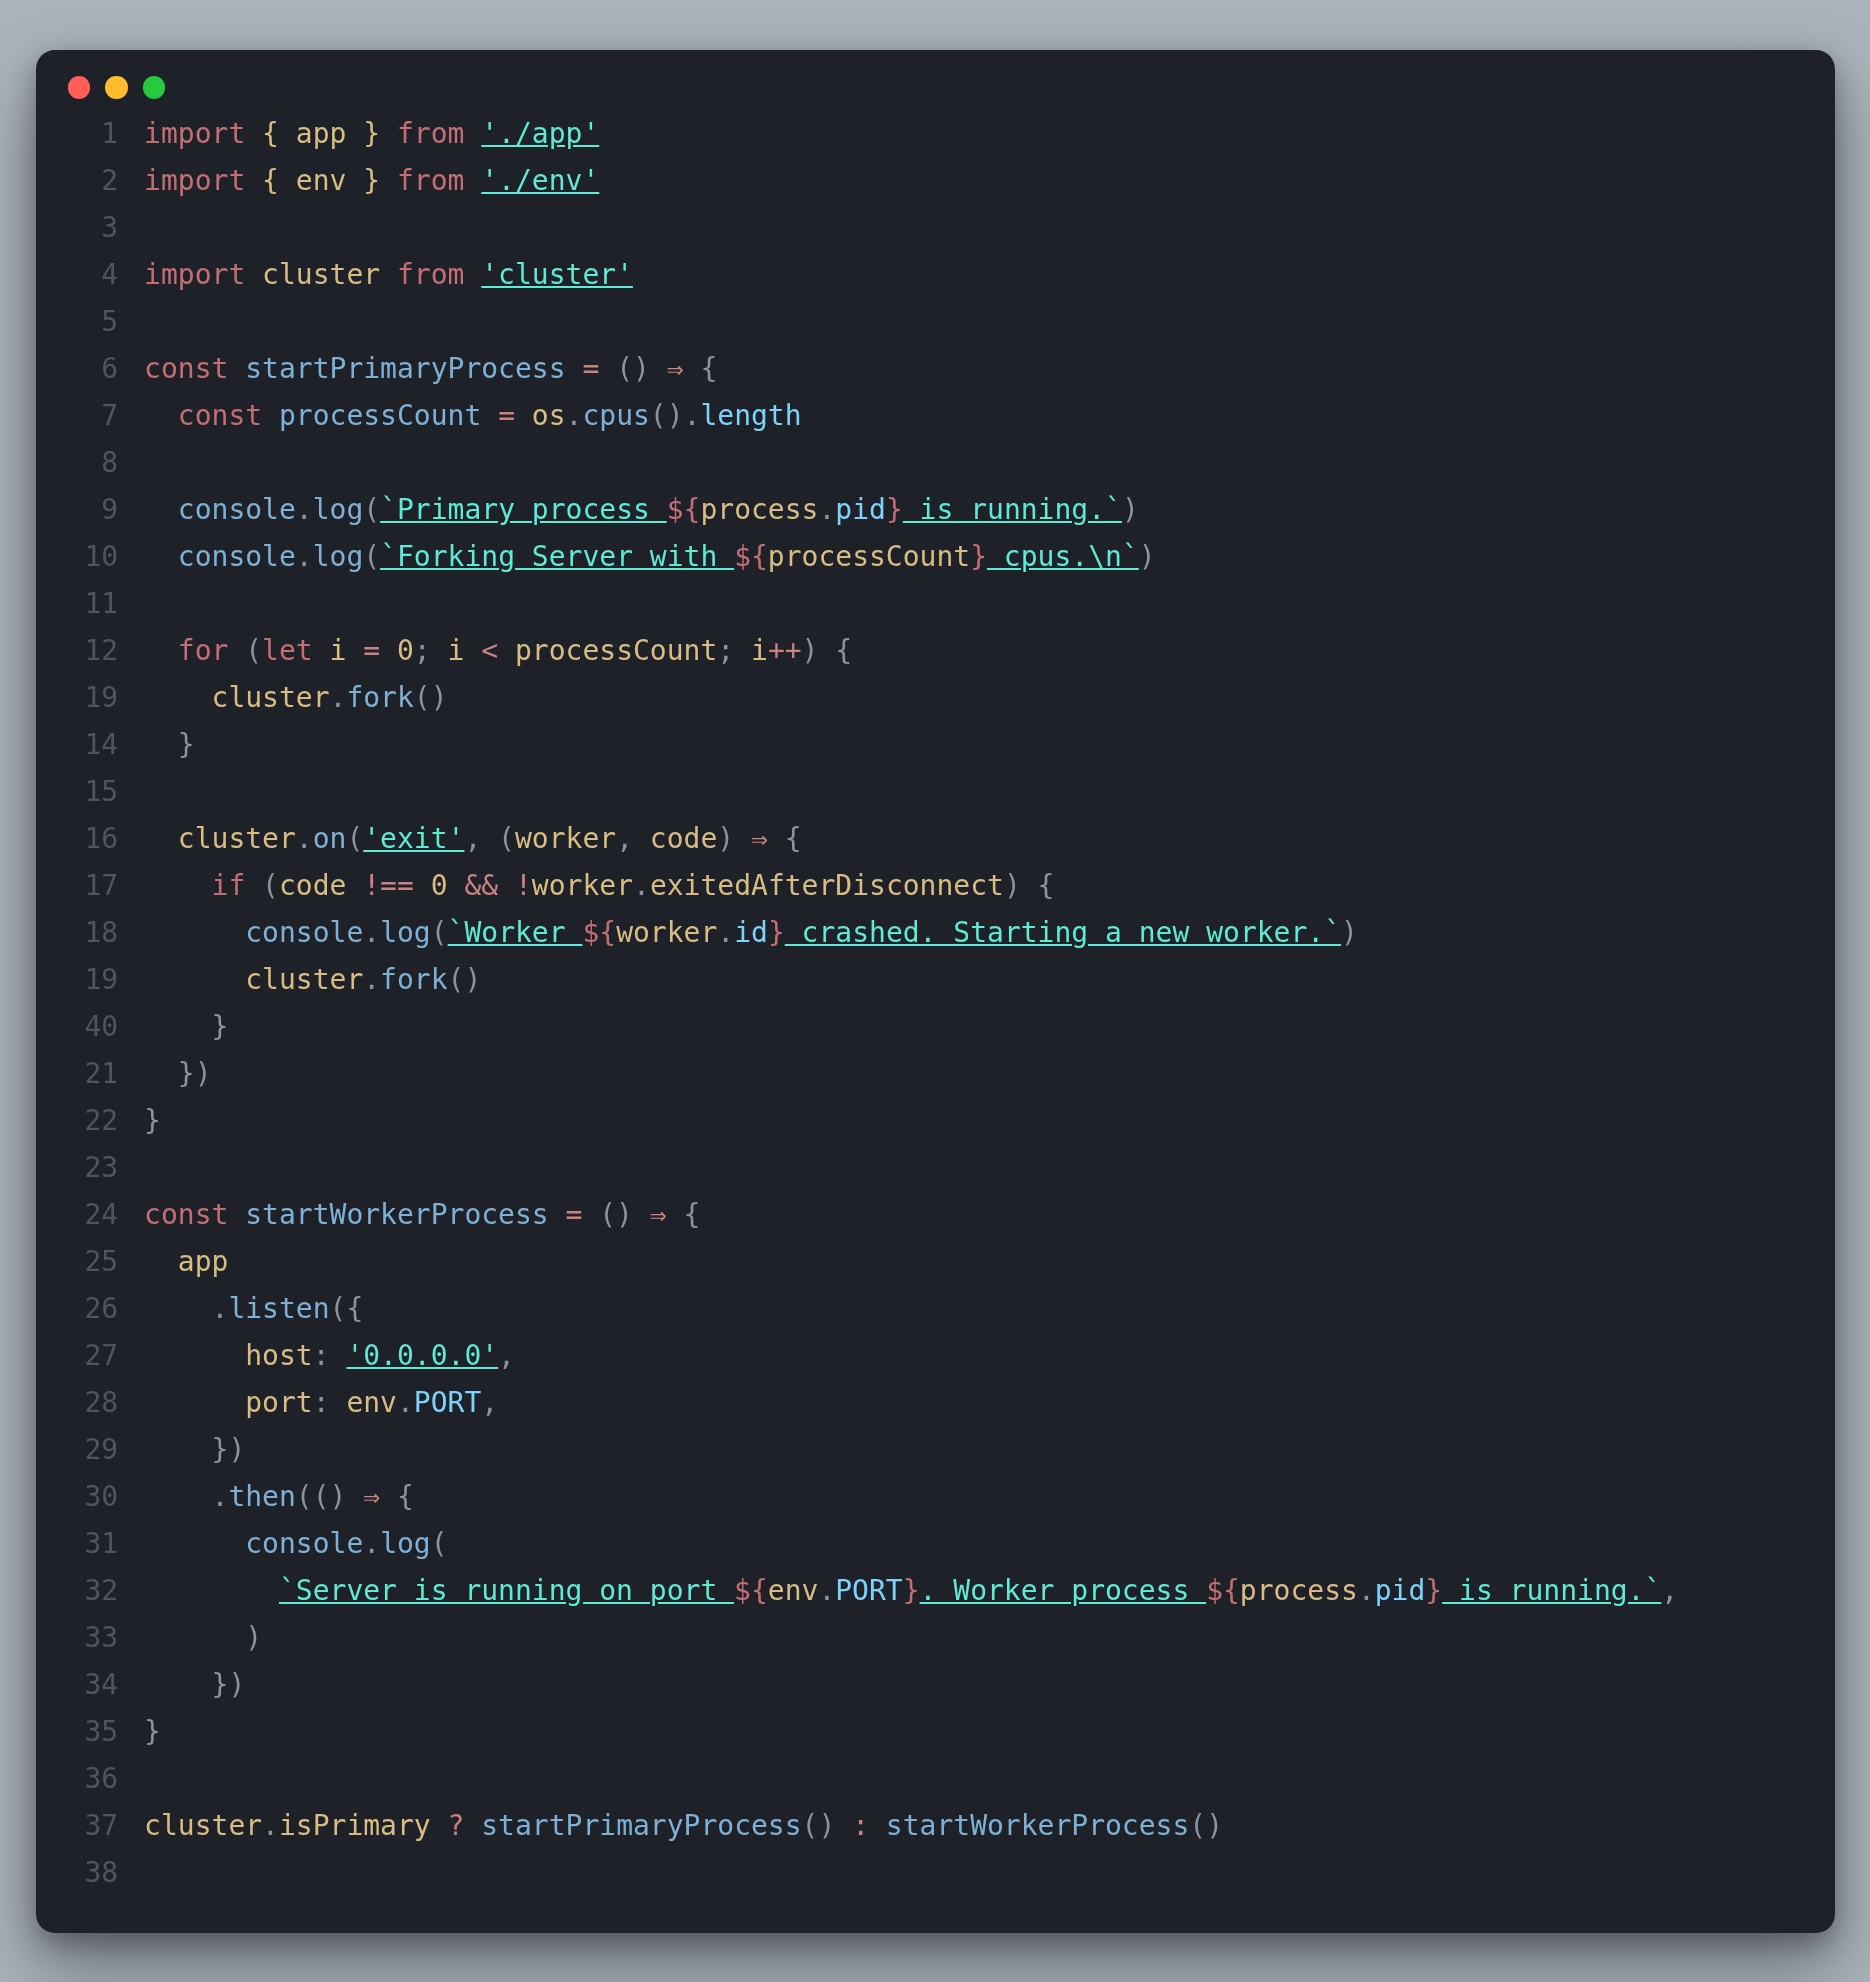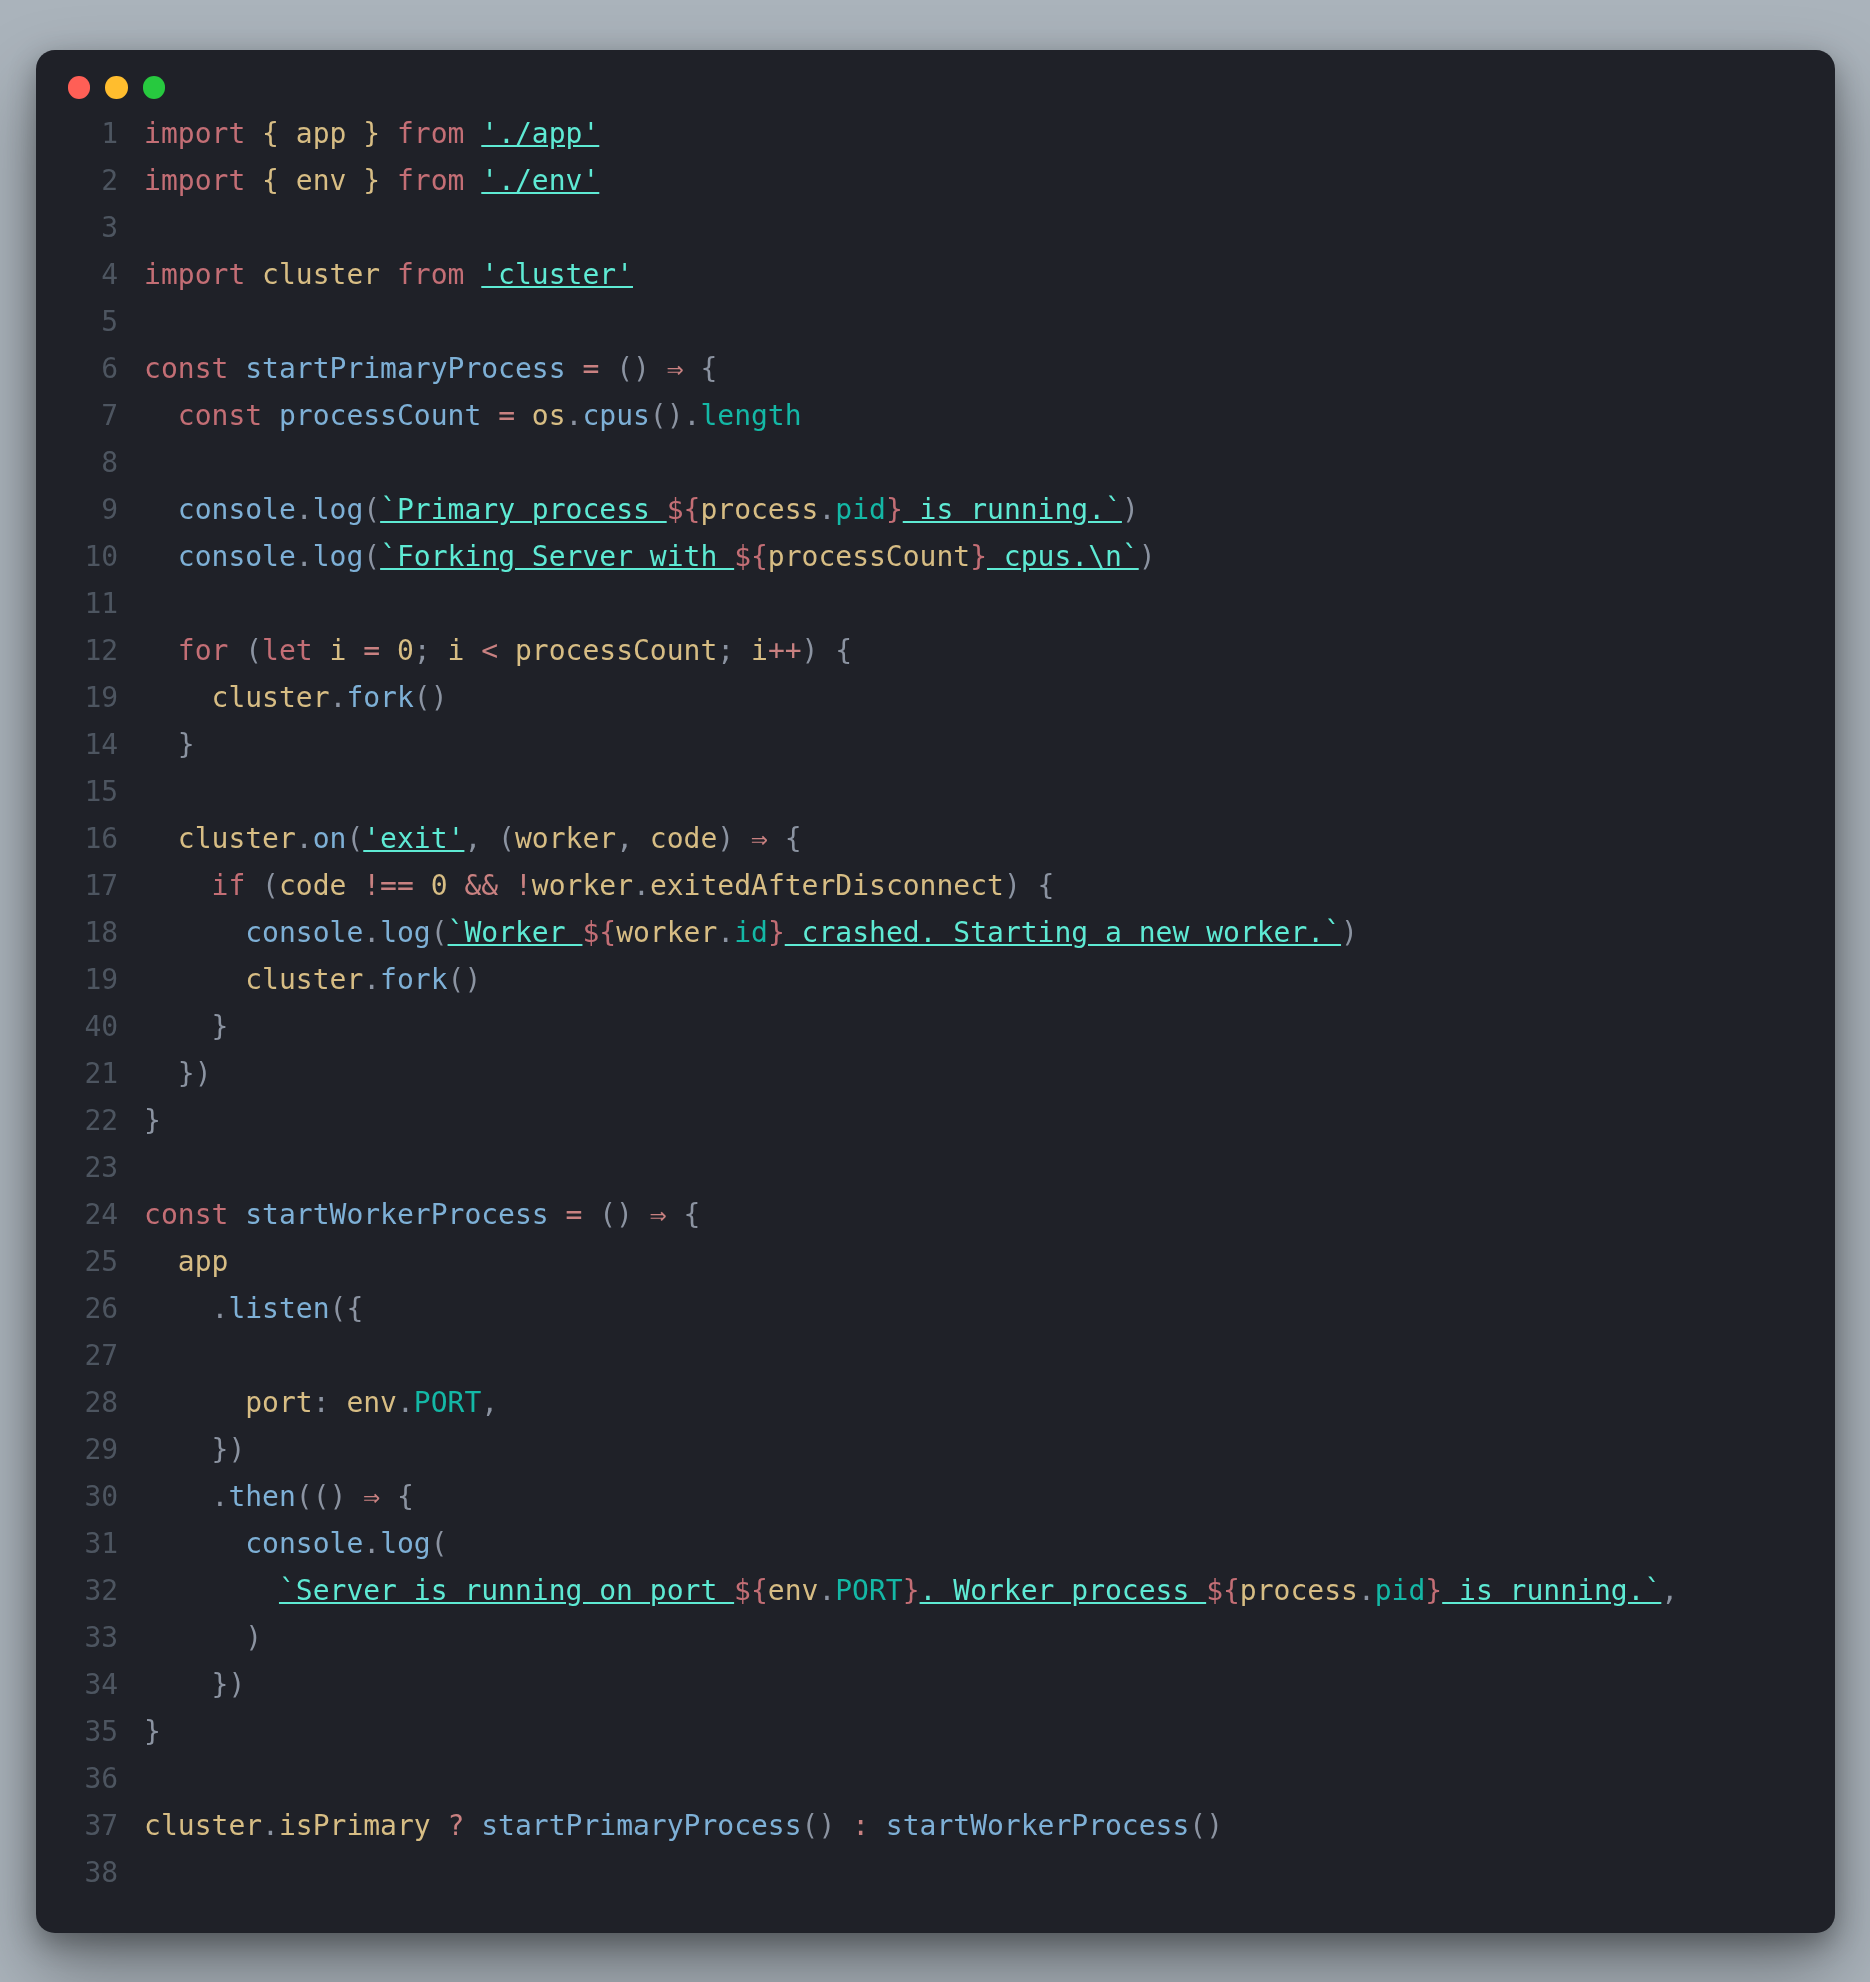--- a/index.html
+++ b/index.html
@@ -38,21 +38,21 @@
     user-select:none;
   }
   .code-text{color:#c6ccd7;}
   .c-kw{color:#c36e75;}        
   .c-def{color:#d7bd84;}                          
   .c-fn{color:#7eb0d6;}                           
   .c-str{color:#5eead4;text-decoration:underline;}                          
   .c-punc{color:#8b93a1;}                         
   .c-op{color:#c98181;}                           
   .c-num{color:#d7bd84;}                          
-  .c-prop{color:#14b8a6;}                         
+  .c-prop{color:#7dd3fc;}                         
   .c-tmpl{color:#c36e75;}                         
 </style>
 </head>
 <body>
 
 <div class="window">
   <div class="titlebar">
     <div class="dot red"></div>
     <div class="dot yellow"></div>
     <div class="dot green"></div>
@@ -77,21 +77,21 @@
       <div class="row"><span class="ln">17</span><span class="code-text"><span class="c-def">    </span><span class="c-kw">if</span><span class="c-def"> </span><span class="c-punc">(</span><span class="c-def">code </span><span class="c-op">!==</span><span class="c-def"> </span><span class="c-num">0</span><span class="c-def"> </span><span class="c-op">&amp;&amp;</span><span class="c-def"> </span><span class="c-op">!</span><span class="c-def">worker</span><span class="c-punc">.</span><span class="c-def">exitedAfterDisconnect</span><span class="c-punc">) {</span></span></div>
       <div class="row"><span class="ln">18</span><span class="code-text"><span class="c-def">      </span><span class="c-fn">console</span><span class="c-punc">.</span><span class="c-fn">log</span><span class="c-punc">(</span><span class="c-str">`Worker </span><span class="c-tmpl">${</span><span class="c-def">worker</span><span class="c-punc">.</span><span class="c-prop">id</span><span class="c-tmpl">}</span><span class="c-str"> crashed. Starting a new worker.`</span><span class="c-punc">)</span></span></div>
       <div class="row"><span class="ln">19</span><span class="code-text"><span class="c-def">      cluster</span><span class="c-punc">.</span><span class="c-fn">fork</span><span class="c-punc">()</span></span></div>
       <div class="row"><span class="ln">40</span><span class="code-text"><span class="c-def">    </span><span class="c-punc">}</span></span></div>
       <div class="row"><span class="ln">21</span><span class="code-text"><span class="c-def">  </span><span class="c-punc">})</span></span></div>
       <div class="row"><span class="ln">22</span><span class="code-text"><span class="c-punc">}</span></span></div>
       <div class="row"><span class="ln">23</span><span class="code-text">&nbsp;</span></div>
       <div class="row"><span class="ln">24</span><span class="code-text"><span class="c-kw">const</span><span class="c-def"> </span><span class="c-fn">startWorkerProcess</span><span class="c-def"> </span><span class="c-op">=</span><span class="c-def"> </span><span class="c-punc">()</span><span class="c-def"> </span><span class="c-op">⇒</span><span class="c-def"> </span><span class="c-punc">{</span></span></div>
       <div class="row"><span class="ln">25</span><span class="code-text"><span class="c-def">  app</span></span></div>
       <div class="row"><span class="ln">26</span><span class="code-text"><span class="c-def">    </span><span class="c-punc">.</span><span class="c-fn">listen</span><span class="c-punc">({</span></span></div>
-      <div class="row"><span class="ln">27</span></div>
+      <div class="row"><span class="ln">27</span><span class="code-text"><span class="c-def">      host</span><span class="c-punc">: </span><span class="c-str">'0.0.0.0'</span><span class="c-punc">,</span></span></div>
       <div class="row"><span class="ln">28</span><span class="code-text"><span class="c-def">      port</span><span class="c-punc">: </span><span class="c-def">env</span><span class="c-punc">.</span><span class="c-prop">PORT</span><span class="c-punc">,</span></span></div>
       <div class="row"><span class="ln">29</span><span class="code-text"><span class="c-def">    </span><span class="c-punc">})</span></span></div>
       <div class="row"><span class="ln">30</span><span class="code-text"><span class="c-def">    </span><span class="c-punc">.</span><span class="c-fn">then</span><span class="c-punc">(() </span><span class="c-op">⇒</span><span class="c-punc"> {</span></span></div>
       <div class="row"><span class="ln">31</span><span class="code-text"><span class="c-def">      </span><span class="c-fn">console</span><span class="c-punc">.</span><span class="c-fn">log</span><span class="c-punc">(</span></span></div>
       <div class="row"><span class="ln">32</span><span class="code-text"><span class="c-def">        </span><span class="c-str">`Server is running on port </span><span class="c-tmpl">${</span><span class="c-def">env</span><span class="c-punc">.</span><span class="c-prop">PORT</span><span class="c-tmpl">}</span><span class="c-str">. Worker process </span><span class="c-tmpl">${</span><span class="c-def">process</span><span class="c-punc">.</span><span class="c-prop">pid</span><span class="c-tmpl">}</span><span class="c-str"> is running.`</span><span class="c-punc">,</span></span></div>
       <div class="row"><span class="ln">33</span><span class="code-text"><span class="c-def">      </span><span class="c-punc">)</span></span></div>
       <div class="row"><span class="ln">34</span><span class="code-text"><span class="c-def">    </span><span class="c-punc">})</span></span></div>
       <div class="row"><span class="ln">35</span><span class="code-text"><span class="c-punc">}</span></span></div>
       <div class="row"><span class="ln">36</span><span class="code-text">&nbsp;</span></div>
       <div class="row"><span class="ln">37</span><span class="code-text"><span class="c-def">cluster</span><span class="c-punc">.</span><span class="c-def">isPrimary </span><span class="c-op">?</span><span class="c-def"> </span><span class="c-fn">startPrimaryProcess</span><span class="c-punc">()</span><span class="c-def"> </span><span class="c-op">:</span><span class="c-def"> </span><span class="c-fn">startWorkerProcess</span><span class="c-punc">()</span></span></div>

